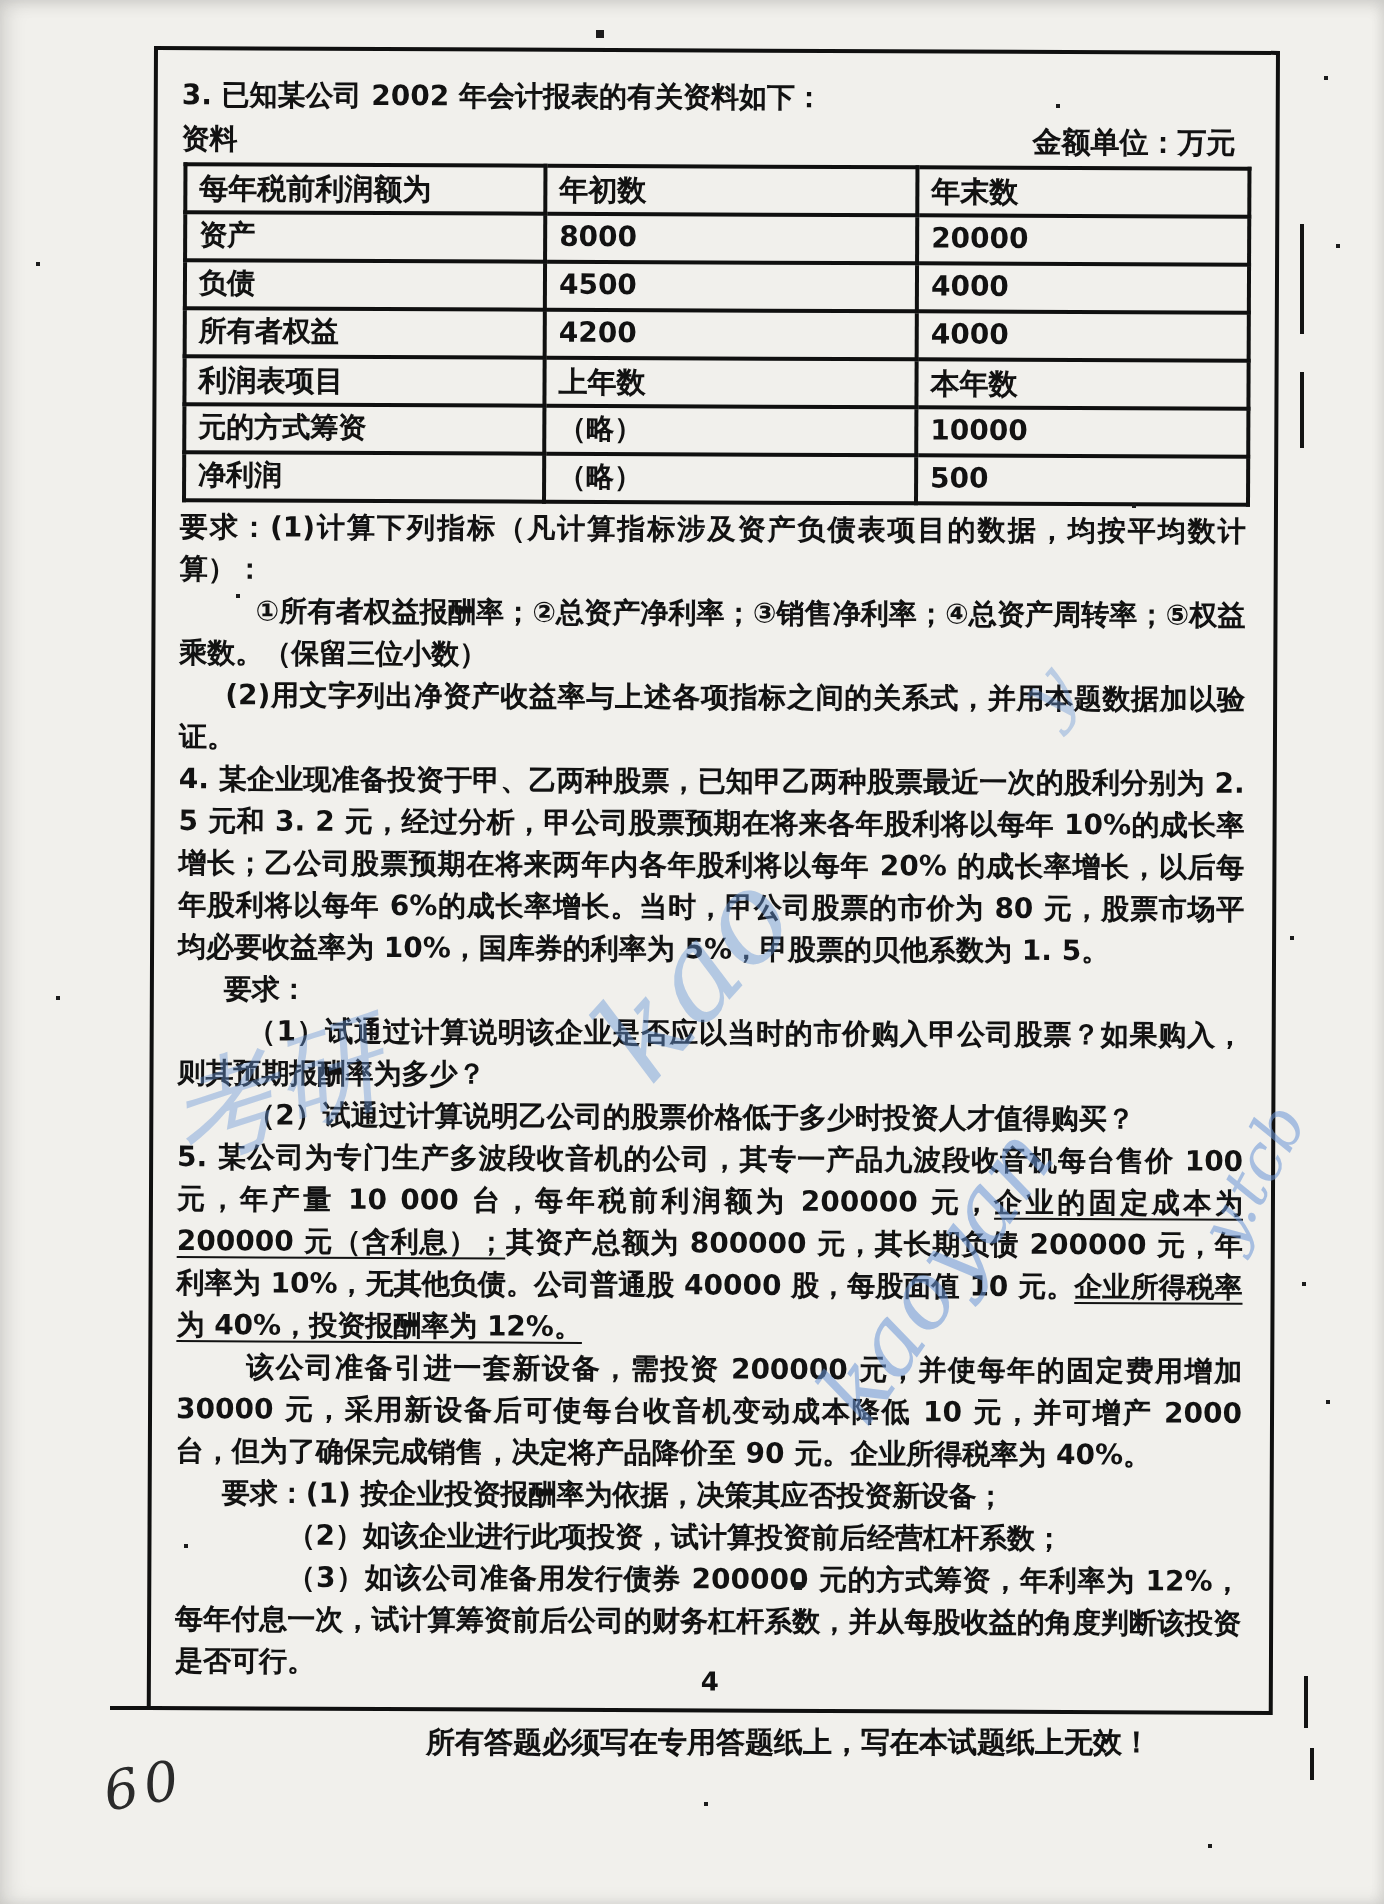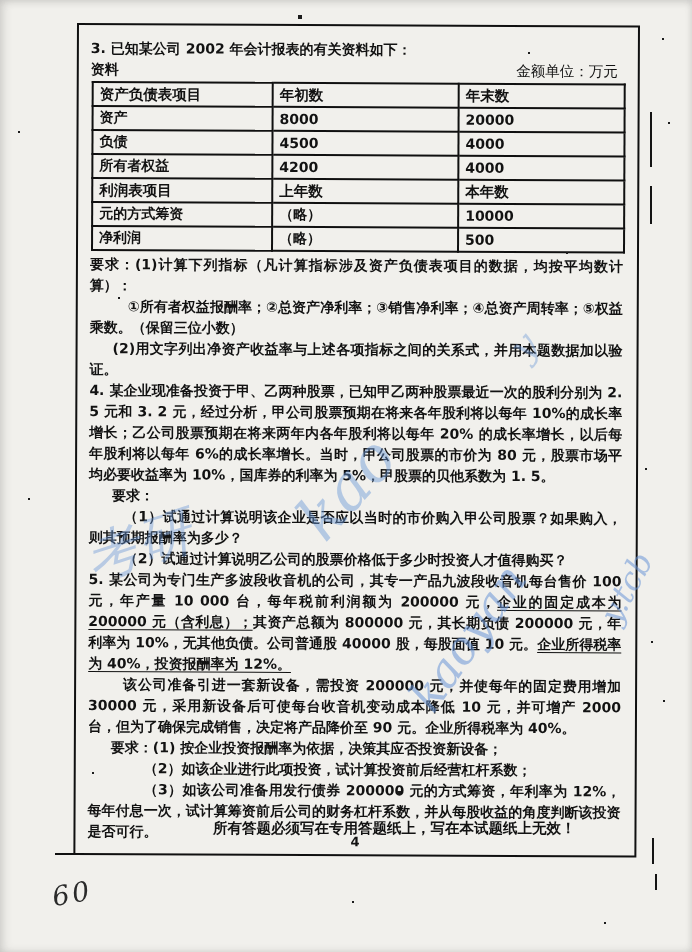--- a/index.html
+++ b/index.html
@@ -18,40 +18,40 @@
     position:absolute;left:77px;top:23px;width:563px;height:832px;
     border:2px solid #101010;box-sizing:border-box;
     padding:13px 14px 0 12px;
     transform:rotate(.25deg);transform-origin:top left;
     background:transparent;
   }
   .line{font-size:14px;line-height:21px;font-weight:600;text-align:justify;margin:0;}
   .title-line{margin-bottom:1px;}
   .label-row{display:flex;justify-content:space-between;align-items:flex-end;margin:1px 0 2px 0;}
   .label-row .lbl{font-size:14px;font-weight:700;}
-  .label-row .unit{font-size:14.5px;font-weight:400;padding-right:6px;}
+  .label-row .unit{font-size:14.5px;font-weight:700;padding-right:6px;}
   table.bs{
     border-collapse:collapse;table-layout:fixed;width:532px;margin:0 0 3px 1px;
   }
   table.bs td,table.bs th{
     border:2px solid #101010;font-size:14px;font-weight:600;
     padding:1px 6px;height:20px;text-align:left;vertical-align:middle;
   }
   table.bs th,table.bs tr.subhead td{font-weight:700;font-size:14.5px;}
   .indent1{text-indent:23px;}
   .indent2{text-indent:35px;}
   .indent3{text-indent:38px;}
   .indent4{text-indent:56px;}
   .uline{text-decoration:underline;text-underline-offset:3px;}
   .page-num{
     position:absolute;left:0;right:0;top:808px;text-align:center;
     font-size:13px;font-weight:600;
   }
   .footer-notice{
-    position:absolute;left:213px;top:819px;font-size:14.5px;font-weight:700;z-index:4;
+    position:absolute;left:213px;top:862px;font-size:14.5px;font-weight:700;z-index:4;
   }
   .handwritten{
     position:absolute;left:52px;top:878px;font-size:27px;z-index:4;
     font-family:"DejaVu Serif","Liberation Serif",serif;font-style:italic;
     color:#2a2a2a;transform:rotate(-10deg);letter-spacing:3px;font-weight:400;
   }
   .bottom-line-ext{position:absolute;left:55px;top:853px;width:26px;height:2px;background:#101010;z-index:2;}
   
   .wm{
     position:absolute;z-index:3;pointer-events:none;
@@ -104,21 +104,21 @@
   </div>
 
   <table class="bs" id="bs-table">
     <colgroup>
         <col style="width:180px">
         <col style="width:186px">
         <col style="width:166px">
       </colgroup>
     <thead>
         <tr>
-          <th>资产负债表项目</th>
+          <th>每年税前利润额为</th>
           <th>年初数</th>
           <th>年末数</th>
         </tr>
       </thead>
     <tbody>
         <tr>
           <td>资产</td>
           <td>8000</td>
           <td>20000</td>
         </tr>

